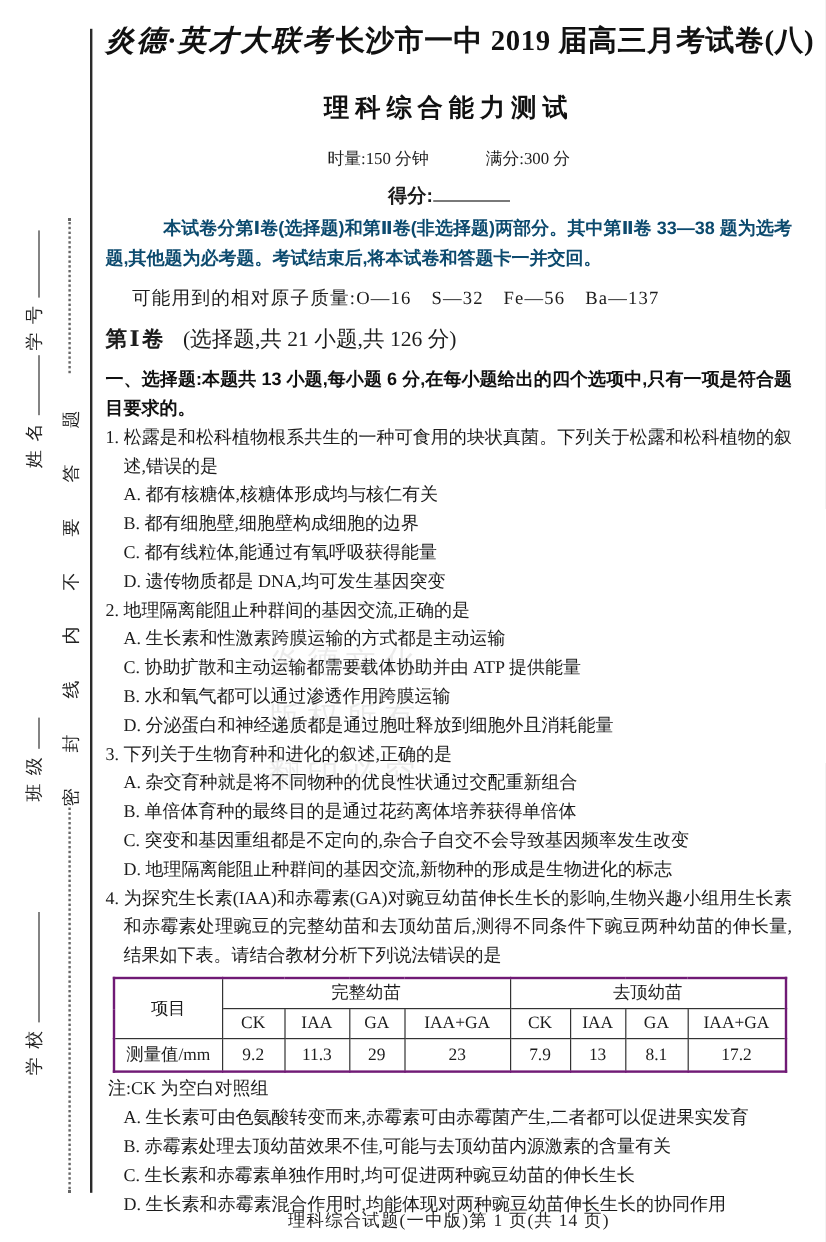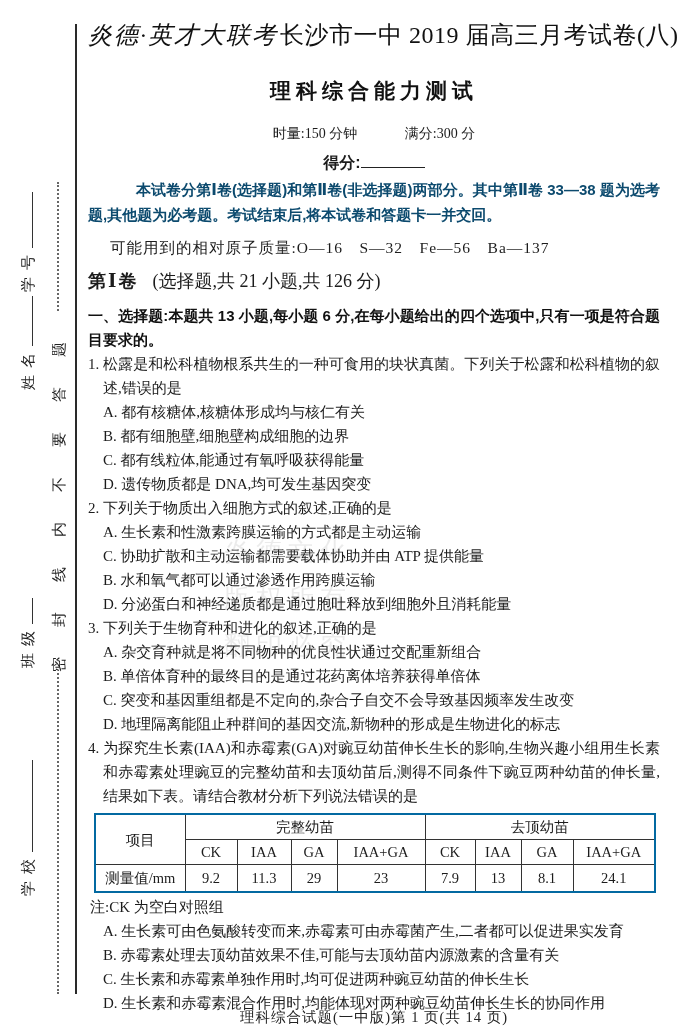--- a/index.html
+++ b/index.html
@@ -28,21 +28,21 @@
   
   .watermark{
     position:absolute; left:206px; top:528px; width:164px; text-align:center;
     font-family:"Liberation Sans","DejaVu Sans",sans-serif;
     font-size:26px; letter-spacing:6px; line-height:47px; color:rgba(30,30,30,0.09);
     pointer-events:none;
   }
   
   .content{position:absolute; left:88px; top:18px; width:572px;}
   .paper-header{
-    font-size:24px; font-weight:normal; white-space:nowrap;
+    font-size:24px; font-weight:bold; white-space:nowrap;
     letter-spacing:0.5px; line-height:34px; color:#111;
   }
   .paper-header .brand{font-style:italic; letter-spacing:2px; margin-right:2px;}
   .paper-title{
     text-align:center; margin-top:18px; font-size:21px; font-weight:bold; letter-spacing:5px;
     font-family:"Liberation Sans","DejaVu Sans",sans-serif; line-height:42px; color:#111;
   }
   .meta-line{text-align:center; margin-top:12px; font-size:14px; line-height:20px;}
   .meta-line .gap{margin-left:44px;}
   .score-line{
@@ -64,21 +64,21 @@
   .question{font-size:15px; line-height:24px;}
   .q-stem{padding-left:15px; text-indent:-15px; text-align:justify;}
   .q-option{padding-left:15px;}
   .q-note{padding-left:2px;}
   
   .q-table{
     border-collapse:collapse; margin:5px 0 2px 6px; width:560px;
     font-size:14.5px; text-align:center; table-layout:fixed;
   }
   .q-table td{border:1px solid #333; padding:0 2px; height:22px; overflow:hidden;}
-  .q-table{border:2px solid #0369a1;}
+  .q-table{border:2px solid #701a75;}
   .q-table .data-row td{height:26px;}
   
   .page-footer{
     position:absolute; left:88px; width:572px; bottom:8px; text-align:center;
     font-size:14.5px; letter-spacing:1px; color:#222;
   }
 </style>
 </head>
 <body>
 
@@ -139,21 +139,21 @@
 
     <div class="question">
       <div class="q-stem"><span>1.</span> <span>松露是和松科植物根系共生的一种可食用的块状真菌。下列关于松露和松科植物的叙述,错误的是</span></div>
       <div class="q-option">A. 都有核糖体,核糖体形成均与核仁有关</div>
       <div class="q-option">B. 都有细胞壁,细胞壁构成细胞的边界</div>
       <div class="q-option">C. 都有线粒体,能通过有氧呼吸获得能量</div>
       <div class="q-option">D. 遗传物质都是 DNA,均可发生基因突变</div>
     </div>
 
     <div class="question">
-      <div class="q-stem"><span>2.</span> <span>下列关于物质出入细胞方式的叙述,正确的是</span></div>
+      <div class="q-stem"><span>2.</span> <span>地理隔离能阻止种群间的基因交流,正确的是</span></div>
       <div class="q-option">A. 生长素和性激素跨膜运输的方式都是主动运输</div>
       <div class="q-option">C. 协助扩散和主动运输都需要载体协助并由 ATP 提供能量</div>
       <div class="q-option">B. 水和氧气都可以通过渗透作用跨膜运输</div>
       <div class="q-option">D. 分泌蛋白和神经递质都是通过胞吐释放到细胞外且消耗能量</div>
     </div>
 
     <div class="question">
       <div class="q-stem"><span>3.</span> <span>下列关于生物育种和进化的叙述,正确的是</span></div>
       <div class="q-option">A. 杂交育种就是将不同物种的优良性状通过交配重新组合</div>
       <div class="q-option">B. 单倍体育种的最终目的是通过花药离体培养获得单倍体</div>
@@ -194,21 +194,21 @@
         </tr>
         <tr class="data-row">
           <td>测量值/mm</td>
           <td>9.2</td>
           <td>11.3</td>
           <td>29</td>
           <td>23</td>
           <td>7.9</td>
           <td>13</td>
           <td>8.1</td>
-          <td>24.1</td>
+          <td>17.2</td>
         </tr>
       </tbody>
         </table>
 
       <div class="q-note">注:CK 为空白对照组</div>
       <div class="q-option">A. 生长素可由色氨酸转变而来,赤霉素可由赤霉菌产生,二者都可以促进果实发育</div>
       <div class="q-option">B. 赤霉素处理去顶幼苗效果不佳,可能与去顶幼苗内源激素的含量有关</div>
       <div class="q-option">C. 生长素和赤霉素单独作用时,均可促进两种豌豆幼苗的伸长生长</div>
       <div class="q-option">D. 生长素和赤霉素混合作用时,均能体现对两种豌豆幼苗伸长生长的协同作用</div>
     </div>

